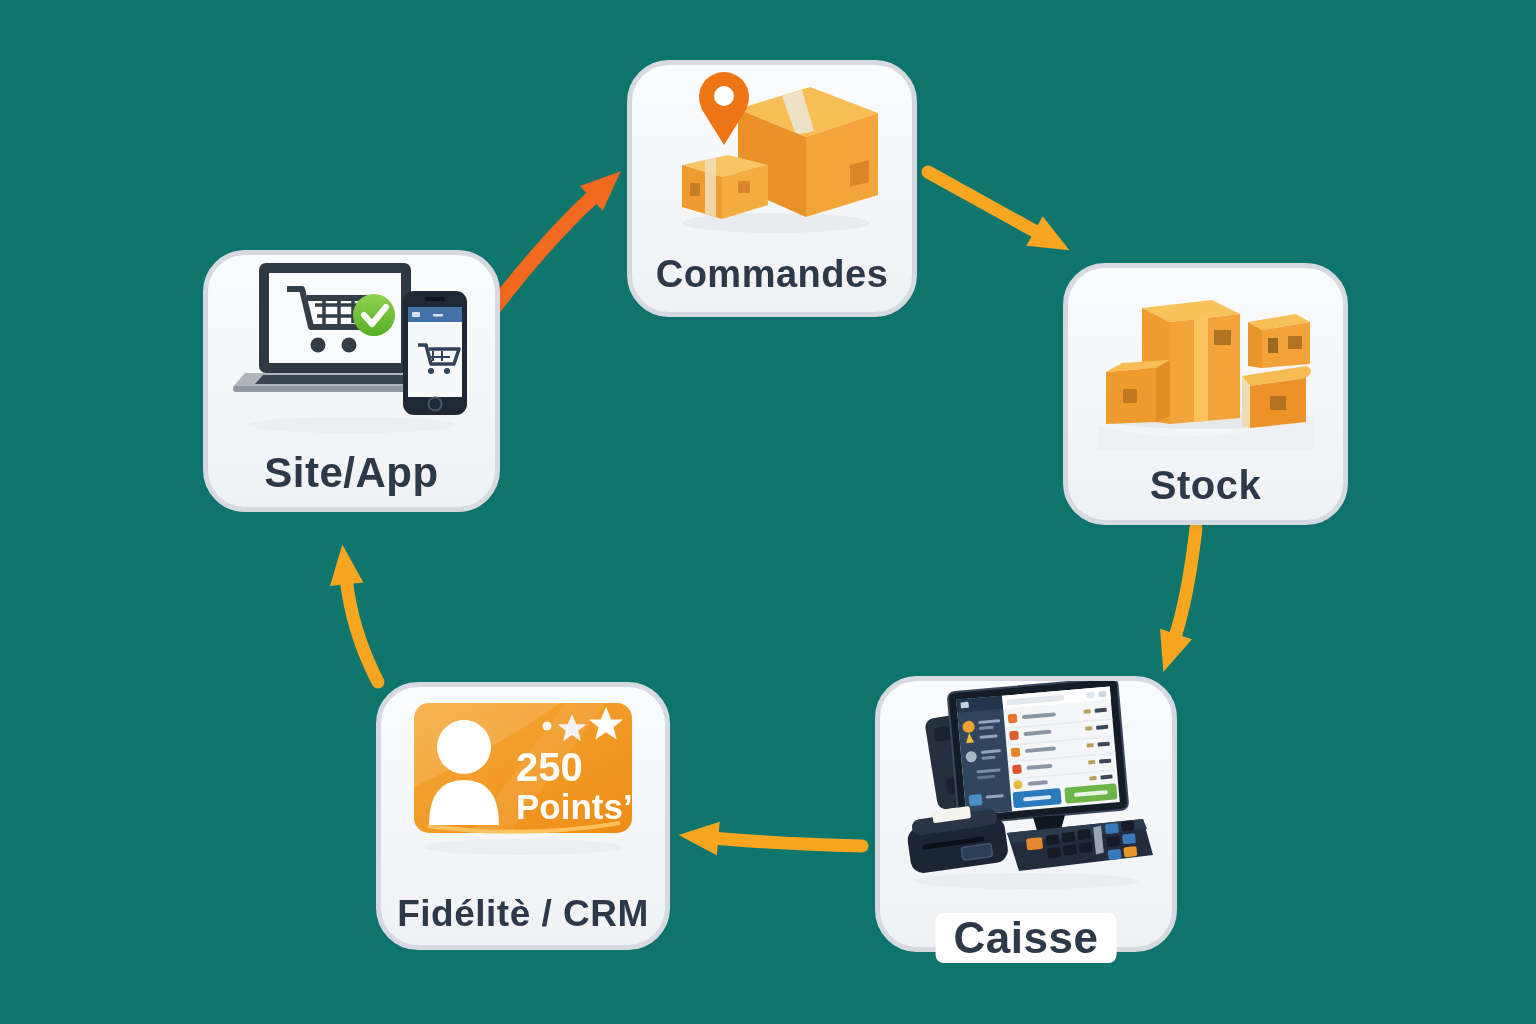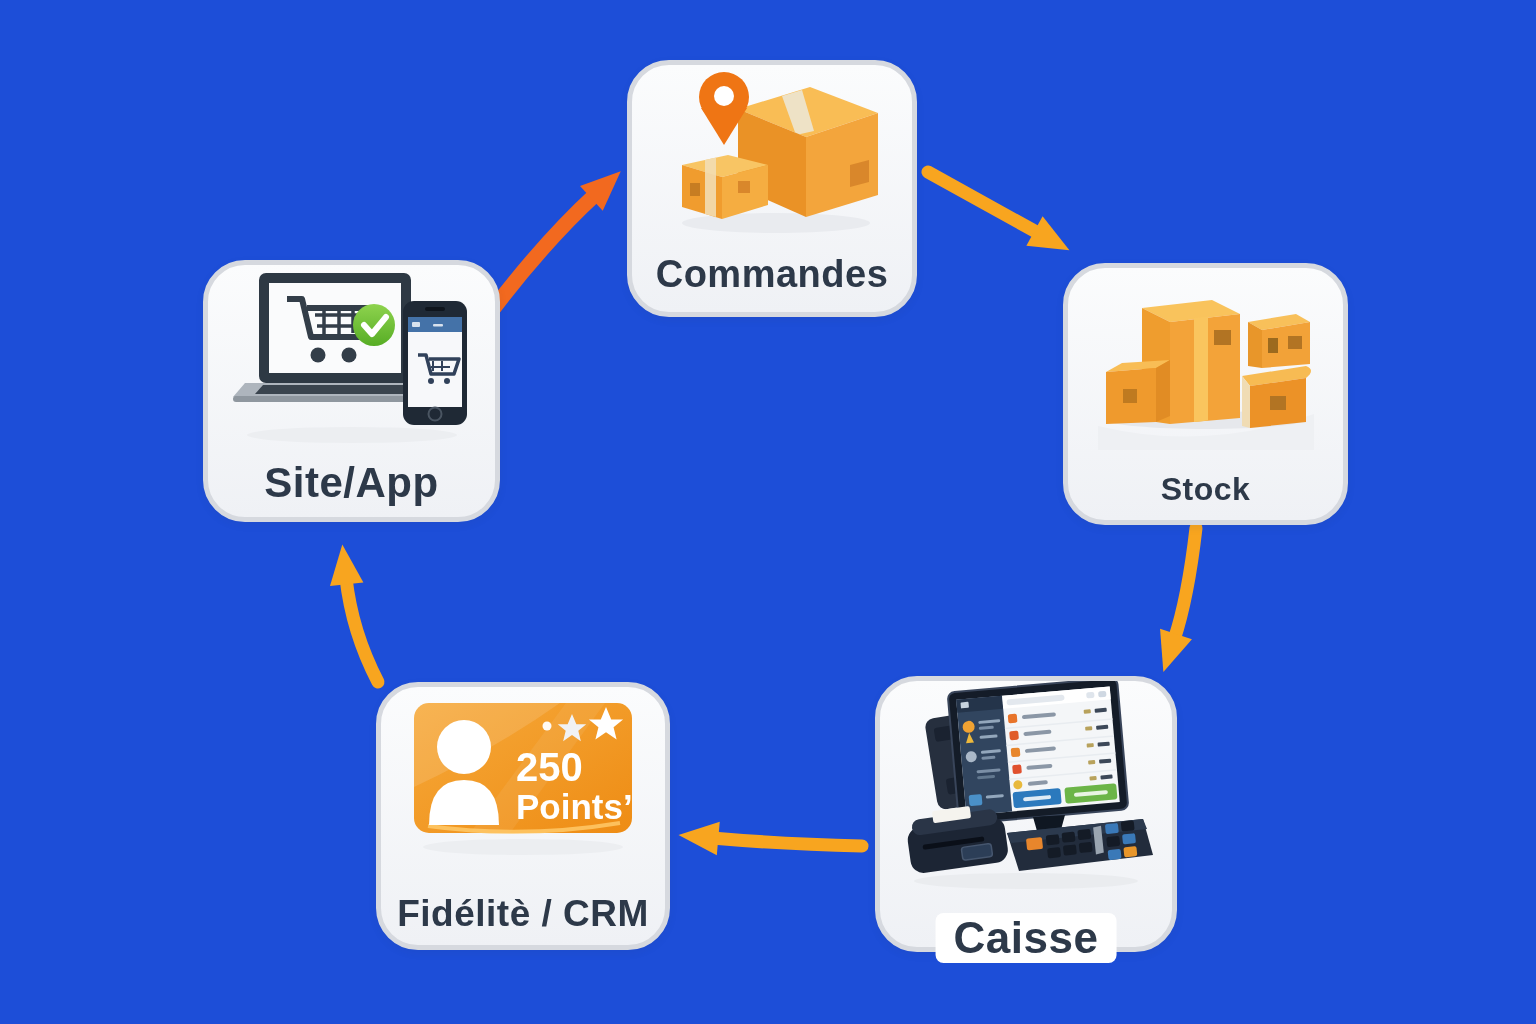--- a/index.html
+++ b/index.html
@@ -1,43 +1,43 @@
 <!DOCTYPE html>
 <html><head>
 <meta charset="utf-8">
 <style>
   html,body { margin:0; padding:0; background:#ffffff; }
   .stage {
     position:relative; width:1536px; height:1024px; overflow:hidden;
-    background:#1d4ed8; font-family:"Liberation Sans", sans-serif;
+    background:#0f766e; font-family:"Liberation Sans", sans-serif;
   }
   .arrows { position:absolute; left:0; top:0; pointer-events:none; }
 
   .card {
     position:absolute;
     border:5px solid #d6d9df;
     border-radius:42px;
     background:linear-gradient(180deg,#fbfcfd 0%, #eff1f5 100%);
     box-shadow:0 3px 8px rgba(45,58,77,.07);
     display:flex; flex-direction:column; align-items:center; justify-content:flex-end;
   }
   .icon-wrap { flex:1 1 auto; display:flex; align-items:flex-start; justify-content:center; width:100%; }
   .node-label {
     font-weight:700; color:#2d3949; letter-spacing:.5px;
     margin-bottom:14px; white-space:nowrap; z-index:2; text-align:center;
   }
-  .card--site     { left:203px; top:260px; width:287px; height:252px; }
+  .card--site     { left:203px; top:250px; width:287px; height:252px; }
   .card--commandes{ left:627px; top:60px;  width:280px; height:247px; }
   .card--stock    { left:1063px;top:263px; width:275px; height:252px; }
   .card--caisse   { left:875px; top:676px; width:292px; height:266px; }
   .card--fidelite { left:376px; top:682px; width:284px; height:258px; }
 
   .card--site .node-label     { font-size:42px; margin-bottom:10px; }
   .card--commandes .node-label{ font-size:38px; margin-bottom:16px; }
-  .card--stock .node-label    { font-size:32px; margin-bottom:12px; }
+  .card--stock .node-label    { font-size:40px; margin-bottom:12px; }
   .card--fidelite .node-label { font-size:37px; margin-bottom:10px;text-align:center; }
   .card--caisse .node-label {
     position:absolute; left:50%; bottom:-30px; transform:translateX(-50%);
     font-size:44px; background:#ffffff; padding:0 18px; border-radius:8px;
   }
   svg text { font-family:"Liberation Sans", sans-serif; font-weight:700; }
 </style>
 </head>
 <body>
 

